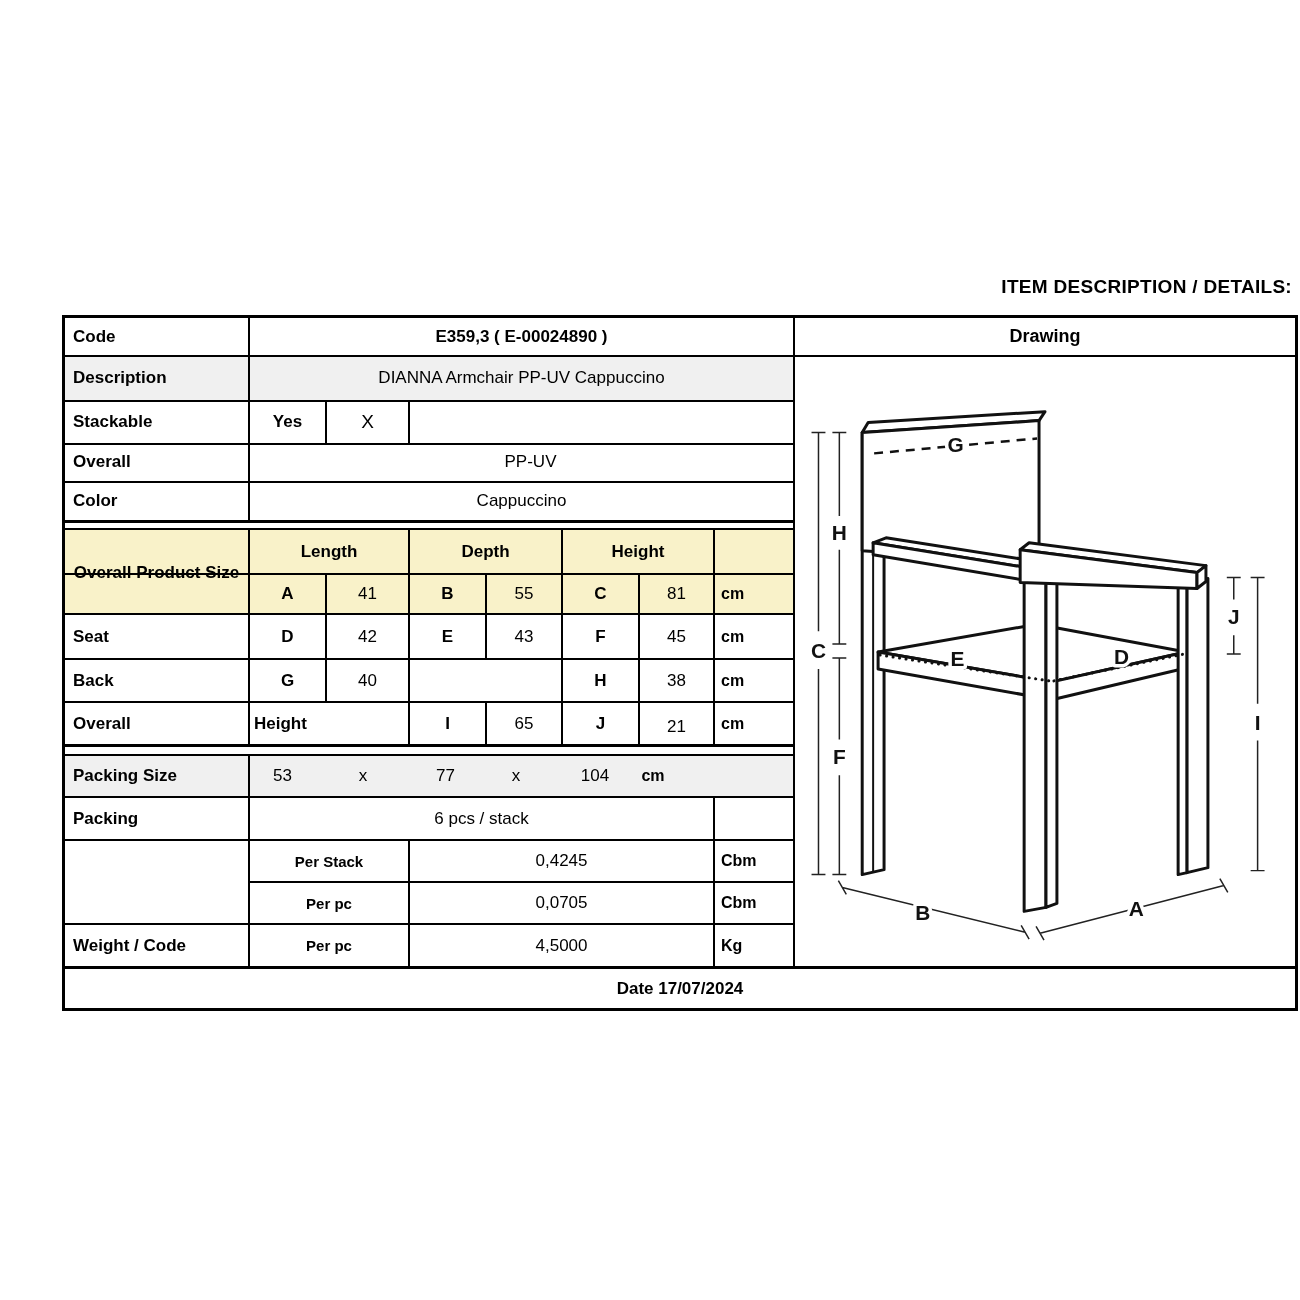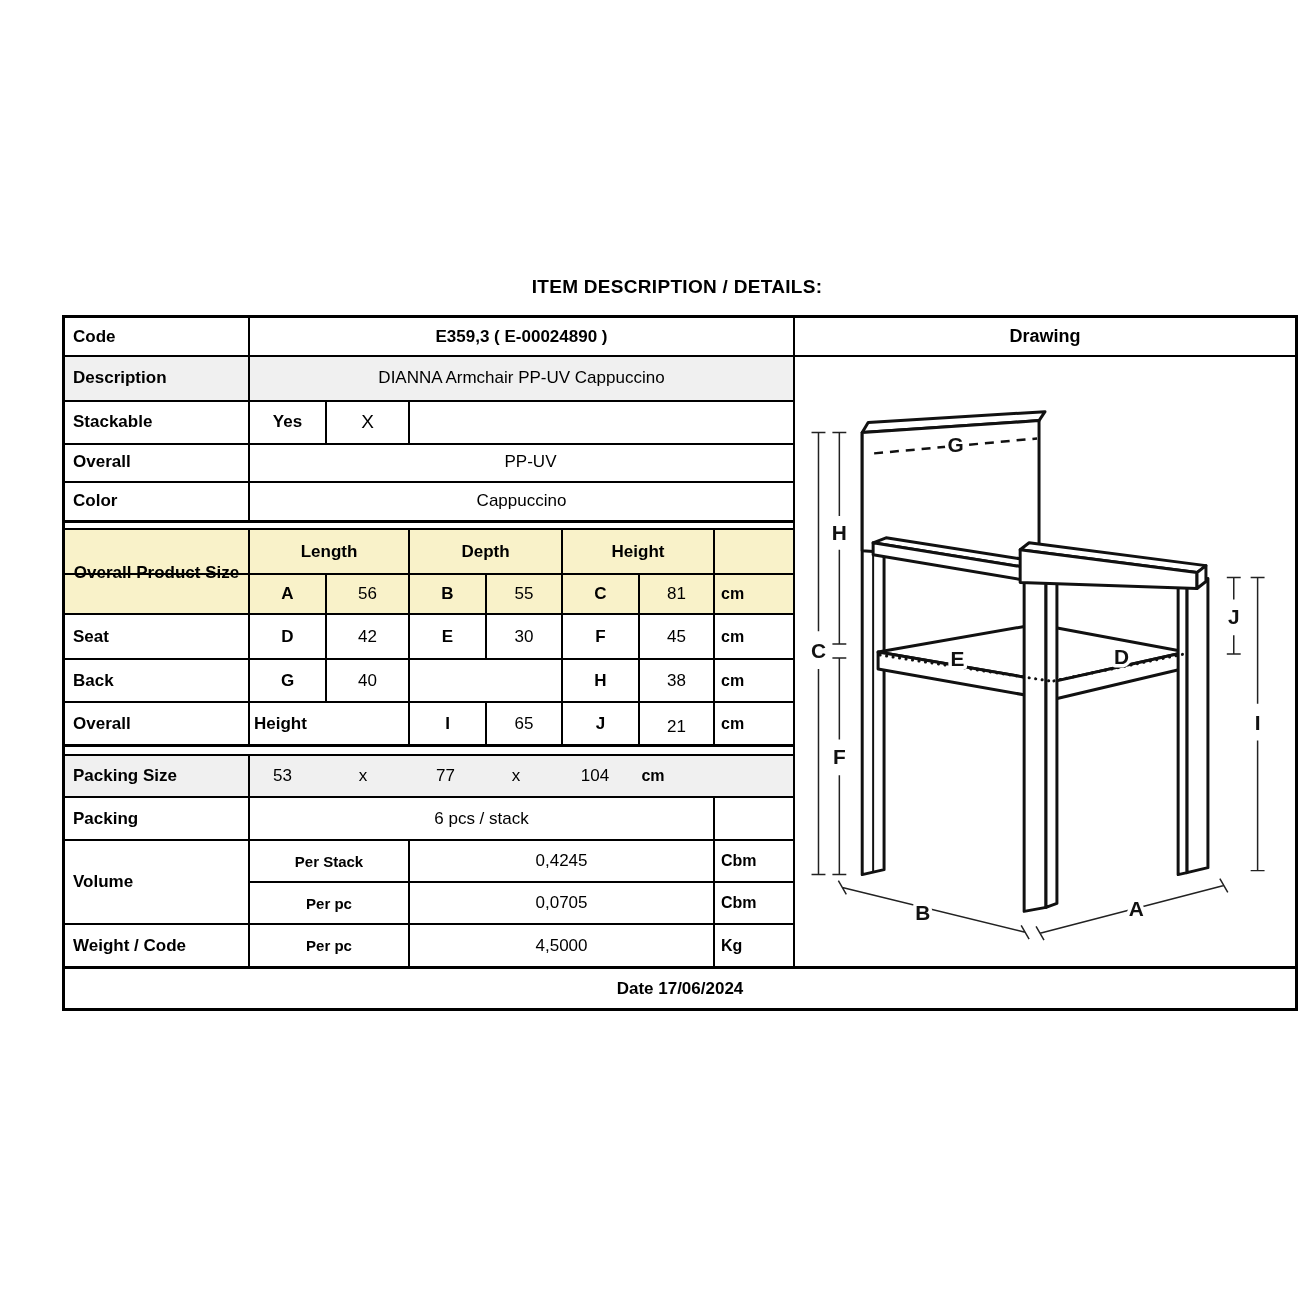--- a/index.html
+++ b/index.html
@@ -1,18 +1,18 @@
 <!DOCTYPE html>
 <html><head>
 <meta charset="utf-8">
 <style>
   html,body{margin:0;padding:0;}
   body{width:1300px;height:1300px;background:#fff;position:relative;overflow:hidden;
        font-family:"Liberation Sans",sans-serif;}
-  .title{position:absolute;left:62px;top:276px;width:1230px;text-align:center;
+  .title{position:absolute;left:62px;top:276px;width:1230px;text-align:right;
          font-weight:700;font-size:19px;color:#000;letter-spacing:.3px;}
   #tbl{position:absolute;left:62px;top:315px;width:1230px;height:690px;
        border:3px solid #000;background:#fff;box-sizing:content-box;}
   .c{position:absolute;box-sizing:border-box;display:flex;align-items:center;justify-content:center;
      font-size:17px;color:#000;white-space:nowrap;}
   .lft{justify-content:flex-start;padding-left:8px;}
   .b{font-weight:700;}
   .sm{font-size:15px;}
   .un{font-size:16px;font-weight:700;justify-content:flex-start;padding-left:6px;}
   .wrap{white-space:normal;text-align:center;line-height:1.25;padding:0 0;}
@@ -81,32 +81,32 @@
 
   <div class="c b lft" style="left:0;top:163px;width:183px;height:39px">Color</div>
   <div class="c" style="left:185px;top:163px;width:543px;height:39px">Cappuccino</div>
 
   <div class="c b wrap" style="left:0;top:212px;width:183px;height:85px">Overall Product Size</div>
   <div class="c b" style="left:185px;top:212px;width:158px;height:43px">Length</div>
   <div class="c b" style="left:345px;top:212px;width:151px;height:43px">Depth</div>
   <div class="c b" style="left:498px;top:212px;width:150px;height:43px">Height</div>
 
   <div class="c b" style="left:185px;top:257px;width:75px;height:38px">A</div>
-  <div class="c" style="left:262px;top:257px;width:81px;height:38px">56</div>
+  <div class="c" style="left:262px;top:257px;width:81px;height:38px">41</div>
   <div class="c b" style="left:345px;top:257px;width:75px;height:38px">B</div>
   <div class="c" style="left:422px;top:257px;width:74px;height:38px">55</div>
   <div class="c b" style="left:498px;top:257px;width:75px;height:38px">C</div>
   <div class="c" style="left:575px;top:257px;width:73px;height:38px">81</div>
   <div class="c un" style="left:650px;top:257px;width:78px;height:38px">cm</div>
 
   <div class="c b lft" style="left:0;top:297px;width:183px;height:43px">Seat</div>
   <div class="c b" style="left:185px;top:297px;width:75px;height:43px">D</div>
   <div class="c" style="left:262px;top:297px;width:81px;height:43px">42</div>
   <div class="c b" style="left:345px;top:297px;width:75px;height:43px">E</div>
-  <div class="c" style="left:422px;top:297px;width:74px;height:43px">30</div>
+  <div class="c" style="left:422px;top:297px;width:74px;height:43px">43</div>
   <div class="c b" style="left:498px;top:297px;width:75px;height:43px">F</div>
   <div class="c" style="left:575px;top:297px;width:73px;height:43px">45</div>
   <div class="c un" style="left:650px;top:297px;width:78px;height:43px">cm</div>
 
   <div class="c b lft" style="left:0;top:342px;width:183px;height:41px">Back</div>
   <div class="c b" style="left:185px;top:342px;width:75px;height:41px">G</div>
   <div class="c" style="left:262px;top:342px;width:81px;height:41px">40</div>
   <div class="c b" style="left:498px;top:342px;width:75px;height:41px">H</div>
   <div class="c" style="left:575px;top:342px;width:73px;height:41px">38</div>
   <div class="c un" style="left:650px;top:342px;width:78px;height:41px">cm</div>
@@ -123,34 +123,33 @@
   <div class="c" style="left:195px;top:438px;width:45px;height:40px">53</div>
   <div class="c" style="left:278px;top:438px;width:40px;height:40px">x</div>
   <div class="c" style="left:358px;top:438px;width:45px;height:40px">77</div>
   <div class="c" style="left:431px;top:438px;width:40px;height:40px">x</div>
   <div class="c" style="left:505px;top:438px;width:50px;height:40px">104</div>
   <div class="c b" style="left:568px;top:438px;width:40px;height:40px;font-size:16px">cm</div>
 
   <div class="c b lft" style="left:0;top:480px;width:183px;height:41px">Packing</div>
   <div class="c" style="left:185px;top:480px;width:463px;height:41px">6 pcs / stack</div>
 
-  <div class="c b lft" style="left:0;top:523px;width:183px;height:82px">Volume</div>
   <div class="c b sm" style="left:185px;top:523px;width:158px;height:40px">Per Stack</div>
   <div class="c" style="left:345px;top:523px;width:303px;height:40px">0,4245</div>
   <div class="c un" style="left:650px;top:523px;width:78px;height:40px">Cbm</div>
   <div class="c b sm" style="left:185px;top:565px;width:158px;height:40px">Per pc</div>
   <div class="c" style="left:345px;top:565px;width:303px;height:40px">0,0705</div>
   <div class="c un" style="left:650px;top:565px;width:78px;height:40px">Cbm</div>
 
   <div class="c b lft" style="left:0;top:607px;width:183px;height:41px">Weight / Code</div>
   <div class="c b sm" style="left:185px;top:607px;width:158px;height:41px">Per pc</div>
   <div class="c" style="left:345px;top:607px;width:303px;height:41px">4,5000</div>
   <div class="c un" style="left:650px;top:607px;width:78px;height:41px">Kg</div>
 
-  <div class="c b" style="left:0;top:651px;width:1230px;height:39px">Date 17/06/2024</div>
+  <div class="c b" style="left:0;top:651px;width:1230px;height:39px">Date 17/07/2024</div>
 
   <div class="c b" style="left:730px;top:0;width:500px;height:37px;font-size:18px">Drawing</div>
 
   <div style="position:absolute;left:730px;top:39px;width:500px;height:609px">
     <svg width="500" height="609" viewBox="0 0 502 613" xmlns="http://www.w3.org/2000/svg">
       <g fill="#fff" stroke="#111" stroke-width="3" stroke-linejoin="round">
 
         <path d="M67,76 L89,73 L89,516 L67,521 Z"></path>
         <path d="M78,190 L78,519" fill="none" stroke-width="2"></path>
 

